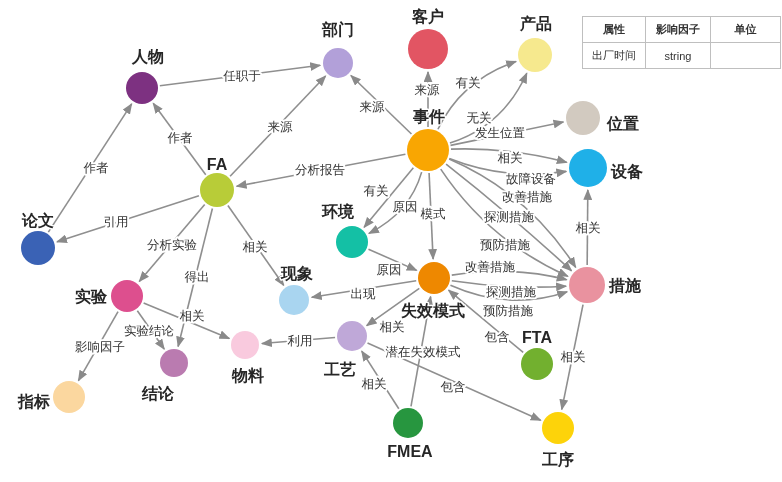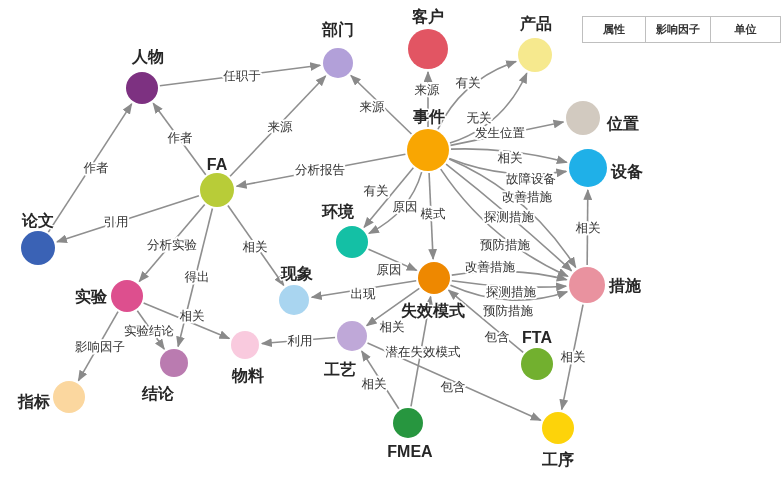--- a/index.html
+++ b/index.html
@@ -171,15 +171,20 @@
 
   <table class="attr-table">
     <thead>
       <tr>
         <th class="c1">属性</th>
         <th class="c2">影响因子</th>
         <th class="c3">单位</th>
       </tr>
     </thead>
     <tbody>
+      <tr>
+        <td>出厂时间</td>
+        <td>string</td>
+        <td></td>
+      </tr>
     </tbody>
   </table>
 </div>
 
 </body></html>

